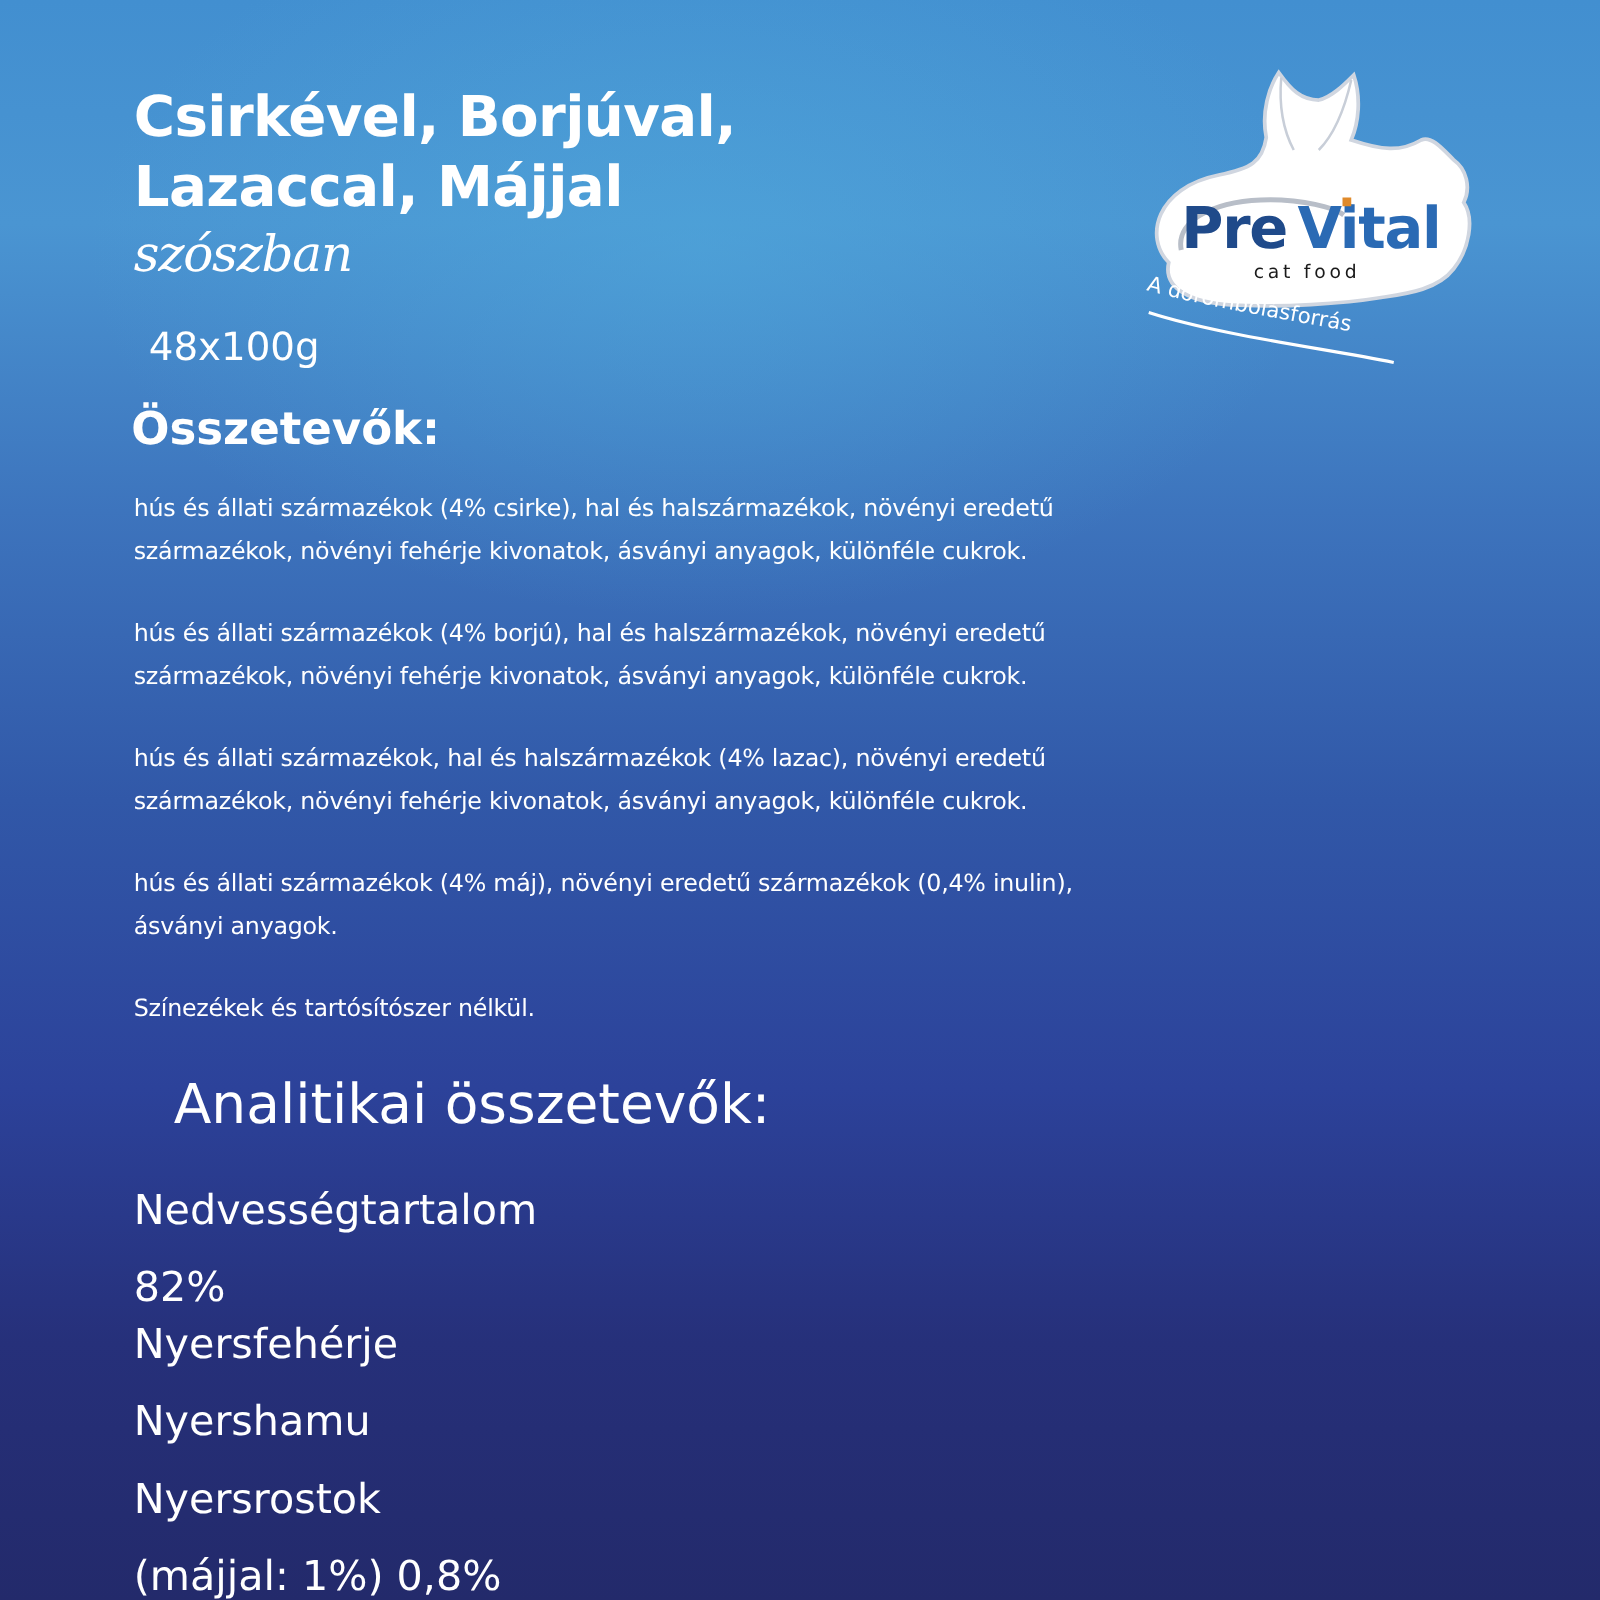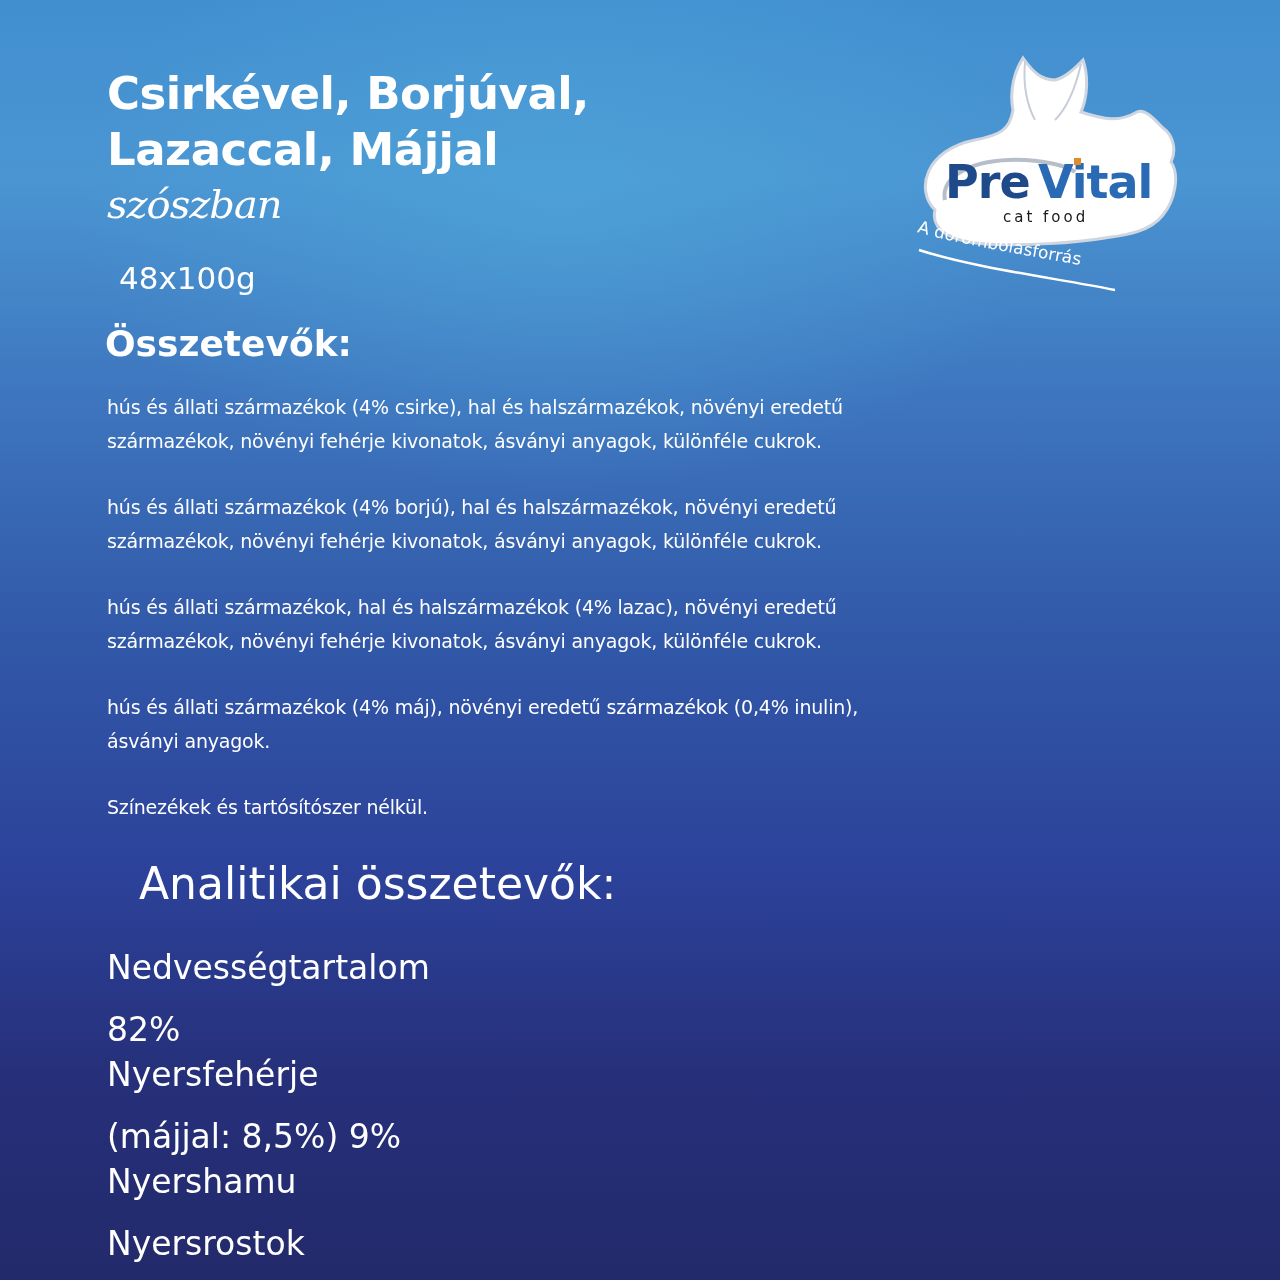--- a/index.html
+++ b/index.html
@@ -109,21 +109,20 @@
 
 <div class="ana">
   <div class="row">
     <span class="label">Nedvességtartalom</span>
     <span class="dots"></span>
     <span class="val">82%</span>
   </div>
   <div class="row">
     <span class="label">Nyersfehérje</span>
     <span class="dots"></span>
-    <span class="val">(májjal: 8,5%) 9%</span>
   </div>
   <div class="row">
     <span class="label">Nyershamu</span>
     <span class="dots"></span>
   </div>
   <div class="row">
     <span class="label">Nyersrostok</span>
     <span class="dots"></span>
     <span class="val">(májjal: 1%) 0,8%</span>
   </div>

